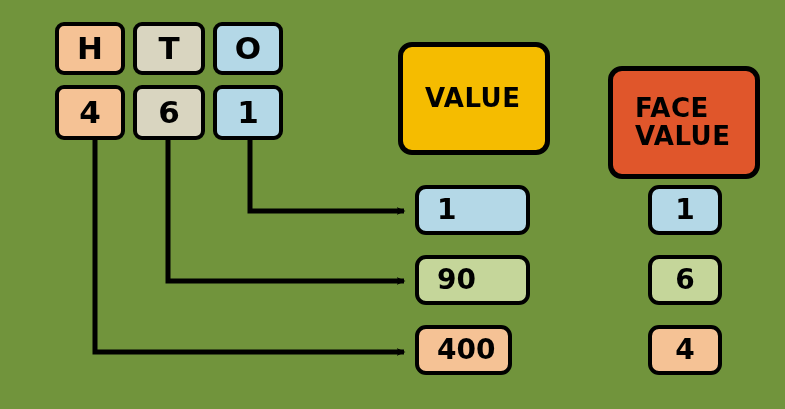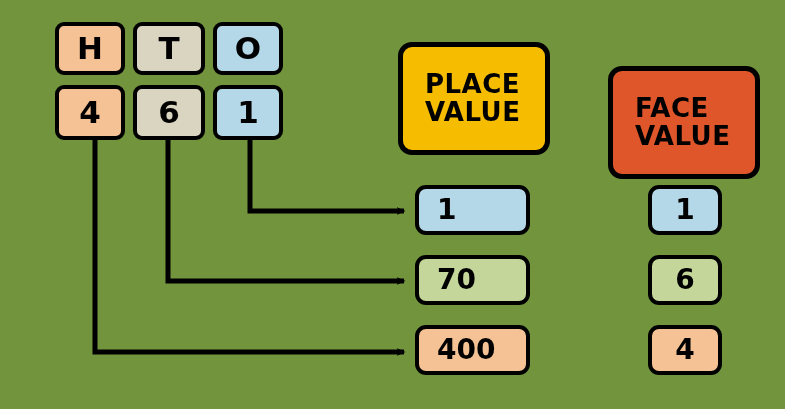--- a/index.html
+++ b/index.html
@@ -60,38 +60,37 @@
   </div>
   <div class="box digit-cell" style="left:133px;top:85px;width:72px;height:55px;background:#d9d5c0;">
     <span>6</span>
   </div>
   <div class="box digit-cell" style="left:213px;top:85px;width:70px;height:55px;background:#b4d8e7;">
     <span>1</span>
   </div>
 
   <div class="box title-box" style="left:398px;top:42px;width:152px;height:113px;background:#f5bc00;">
     <div>
-      <span>PLACE</span>
       <span>VALUE</span>
     </div>
   </div>
   <div class="box title-box" style="left:608px;top:42px;width:152px;height:113px;background:#e0562b;margin-top:24px;">
     <div>
       <span>FACE</span>
       <span>VALUE</span>
     </div>
   </div>
 
   <div class="box pv-box" style="left:415px;top:185px;width:115px;height:50px;background:#b4d8e7;">
     <span>1</span>
   </div>
   <div class="box pv-box" style="left:415px;top:255px;width:115px;height:50px;background:#c5d69a;">
-    <span>70</span>
+    <span>90</span>
   </div>
-  <div class="box pv-box" style="left:415px;top:325px;width:115px;height:50px;background:#f5c295;text-align:center;">
+  <div class="box pv-box" style="left:415px;top:325px;width:97px;height:50px;background:#f5c295;text-align:center;">
     <span>400</span>
   </div>
 
   <div class="box fv-box" style="left:648px;top:185px;width:74px;height:50px;background:#b4d8e7;">
     <span>1</span>
   </div>
   <div class="box fv-box" style="left:648px;top:255px;width:74px;height:50px;background:#c5d69a;">
     <span>6</span>
   </div>
   <div class="box fv-box" style="left:648px;top:325px;width:74px;height:50px;background:#f5c295;">

